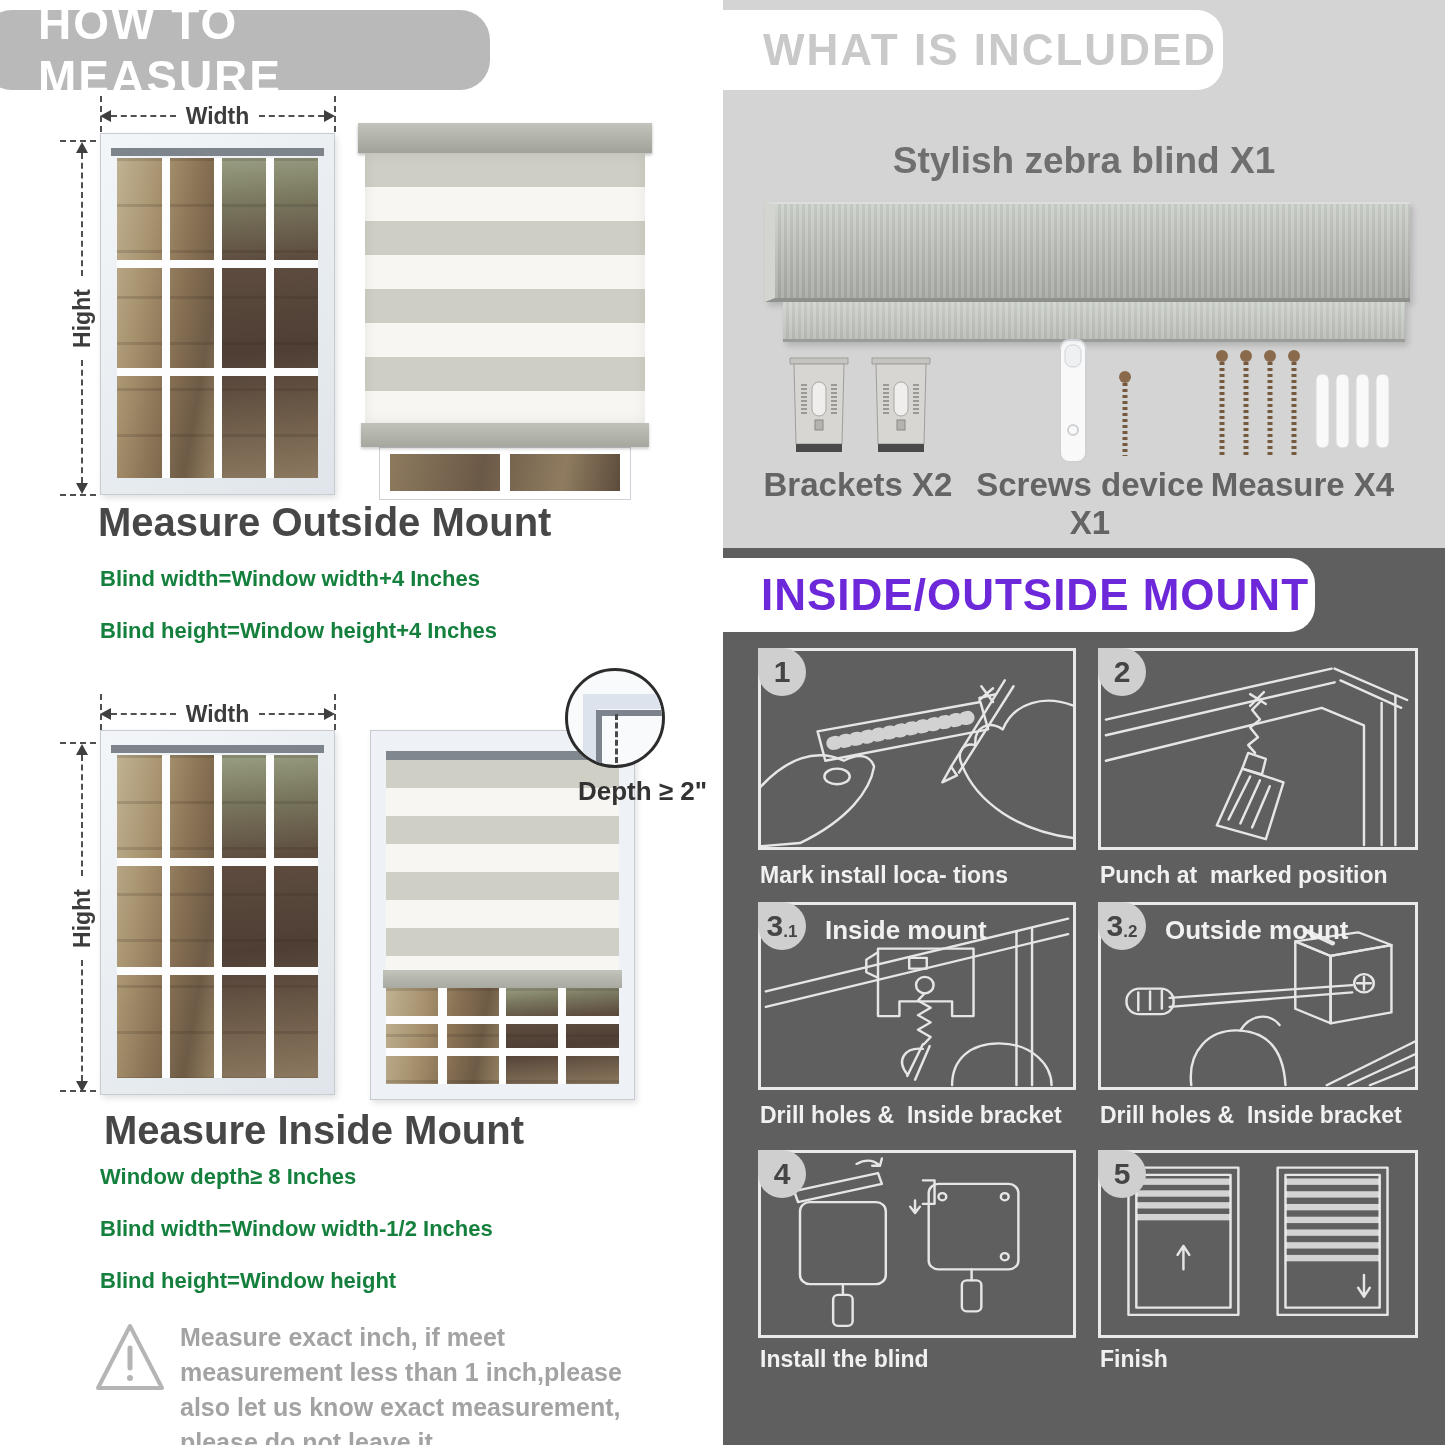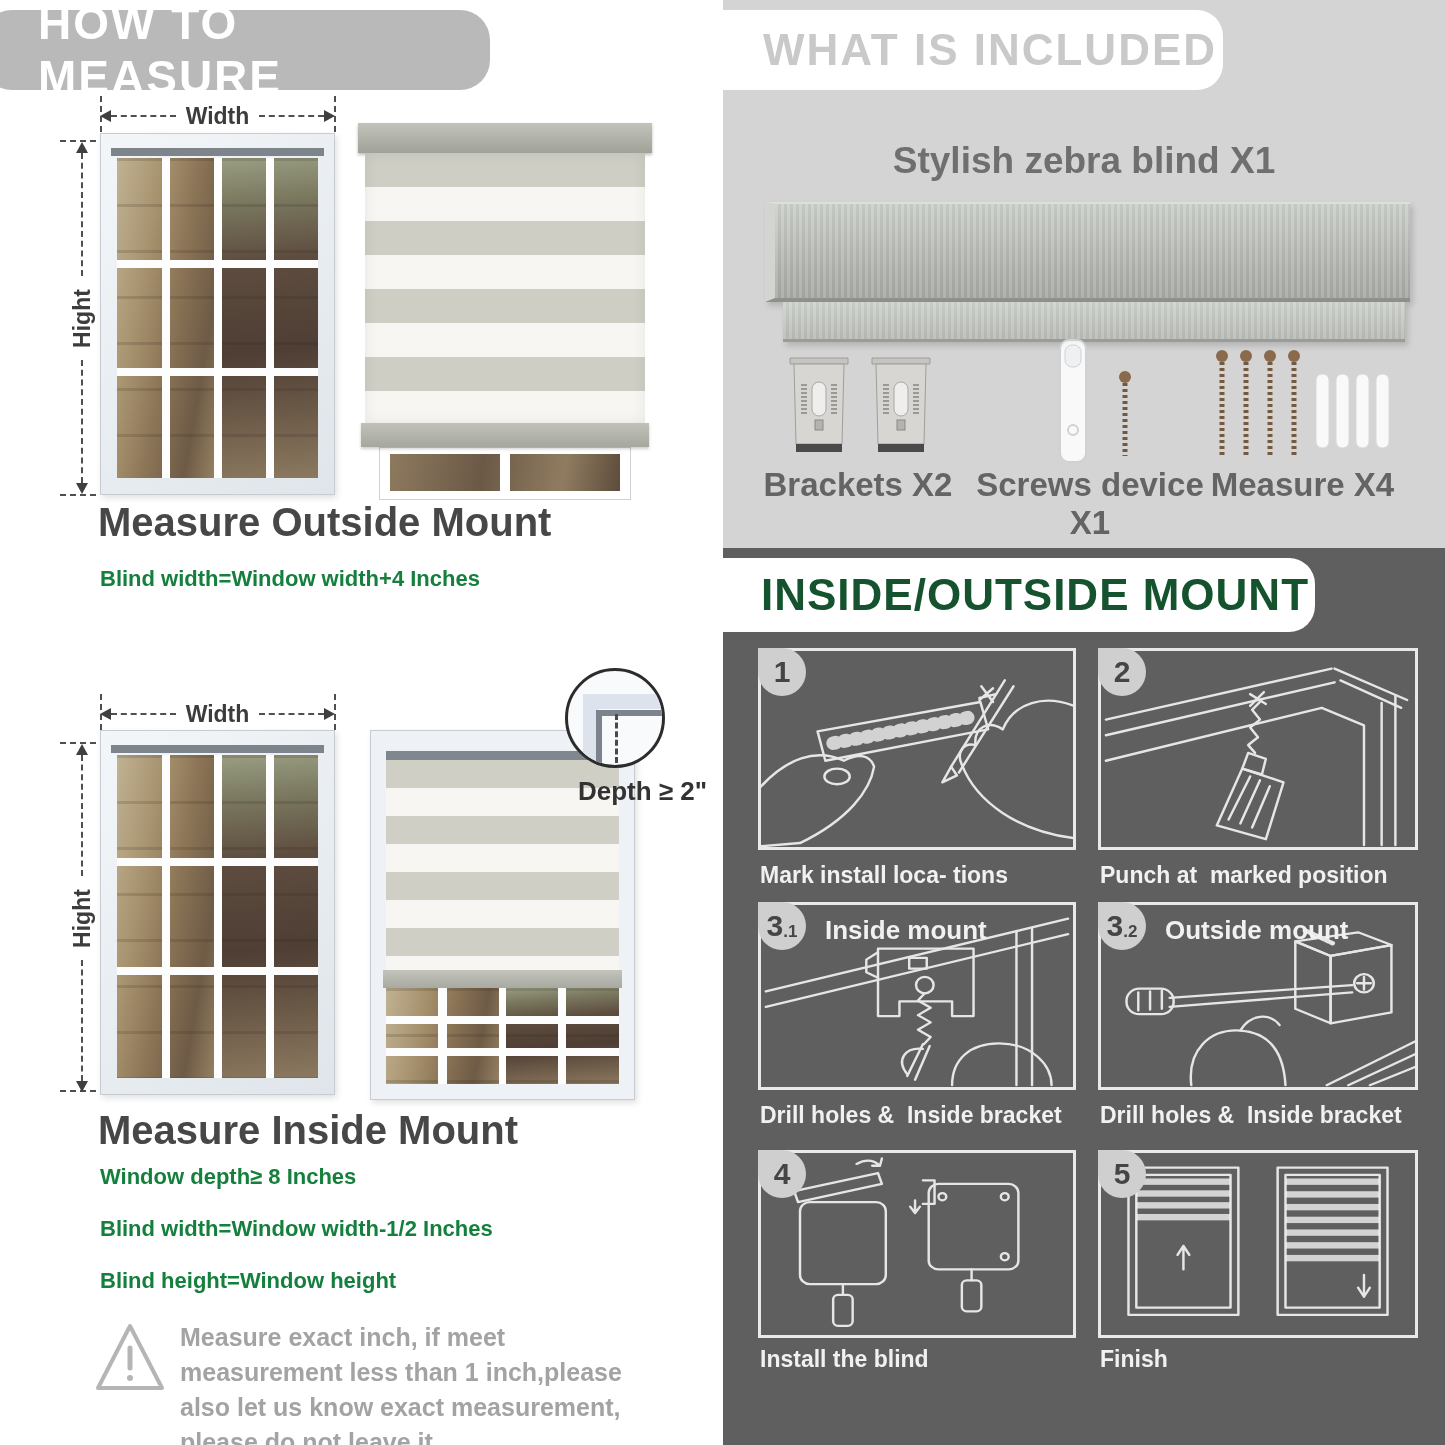--- a/index.html
+++ b/index.html
@@ -102,21 +102,21 @@
   .rail-sub{left:783px;top:302px;width:622px;height:40px;
     background:
       repeating-linear-gradient(90deg, rgba(255,255,255,.10) 0 3px, rgba(0,0,0,.03) 3px 6px),
       linear-gradient(180deg,#ced2cc,#b9bcb6);
     border-bottom:3px solid #9a9d97;box-sizing:border-box;box-shadow:3px 4px 6px rgba(0,0,0,.15);}
   .item-lbl{font-size:33px;font-weight:700;color:#646464;text-align:center;}
 
   .panel-dark{left:723px;top:548px;width:722px;height:897px;background:#5f5f5f;}
   .mnt-box{left:723px;top:558px;width:592px;height:74px;background:#ffffff;border-radius:0 26px 26px 0;
            display:flex;align-items:center;padding-left:38px;box-sizing:border-box;}
-  .mnt-box span{font-size:44px;font-weight:800;color:#14532d;letter-spacing:1px;}
+  .mnt-box span{font-size:44px;font-weight:800;color:#6d28d9;letter-spacing:1px;}
 
   .panel{position:absolute;border:3px solid #e9e9e9;box-sizing:border-box;}
   .panel svg{position:absolute;left:0;top:0;width:100%;height:100%;}
   .badge{position:absolute;left:-3px;top:-3px;width:48px;height:48px;background:#cfcfcf;
          border-radius:0 50% 50% 50%;display:flex;align-items:center;justify-content:center;
          color:#454545;font-weight:800;font-size:30px;z-index:3;}
   .bsub{font-size:17px;margin-top:12px;}
   .ptitle{position:absolute;left:64px;top:10px;font-size:26px;font-weight:700;color:#f1f1f1;z-index:4;}
   .cap{position:absolute;color:#f1f1f1;font-weight:700;font-size:23px;white-space:pre-wrap;}
 
@@ -165,20 +165,21 @@
     <div class="peek">
         <div class="peek-glass"></div>
       </div>
     <div class="rail-top"></div>
     <div class="stripes"></div>
     <div class="rail-bottom"></div>
   </div>
 
   <div class="abs sec-title" style="left:98px;top:500px;">Measure Outside Mount</div>
   <div class="abs sec-line" style="left:100px;top:566px;">Blind width=Window width+4 Inches</div>
+  <div class="abs sec-line" style="left:100px;top:618px;">Blind height=Window height+4 Inches</div>
 
   <div class="abs warrow" style="left:100px;top:704px;width:235px;">
     <div class="ah-l"></div>
     <div class="dash"></div>
     <div class="lbl">Width</div>
     <div class="dash"></div>
     <div class="ah-r"></div>
   </div>
   <div class="abs tickv" style="left:100px;top:694px;"></div>
   <div class="abs tickv" style="left:334px;top:694px;"></div>
@@ -215,21 +216,21 @@
     </div>
   </div>
 
   <div class="abs mag">
     <div class="mag-light"></div>
     <div class="mag-dark"></div>
     <div class="mag-dash"></div>
   </div>
   <div class="abs depth-lbl">Depth ≥ 2"</div>
 
-  <div class="abs sec-title" style="left:98px;top:1108px;">Measure Inside Mount</div>
+  <div class="abs sec-title" style="left:104px;top:1108px;">Measure Inside Mount</div>
   <div class="abs sec-line" style="left:100px;top:1164px;">Window depth≥ 8 Inches</div>
   <div class="abs sec-line" style="left:100px;top:1216px;">Blind width=Window width-1/2 Inches</div>
   <div class="abs sec-line" style="left:100px;top:1268px;">Blind height=Window height</div>
 
   <svg class="abs" style="left:92px;top:1318px;" width="76" height="80" viewBox="0 0 76 80">
     <path d="M38 8 L70 70 H6 Z" fill="none" stroke="#b5b5b5" stroke-width="4" stroke-linejoin="round"></path>
     <line x1="38" y1="30" x2="38" y2="50" stroke="#b5b5b5" stroke-width="5" stroke-linecap="round"></line>
     <circle cx="38" cy="60" r="3" fill="#b5b5b5"></circle>
   </svg>
   <div class="abs warn-text" style="left:180px;top:1320px;">Measure exact inch, if meet measurement less than 1 inch,please also let us know exact measurement, please do not leave it</div>

